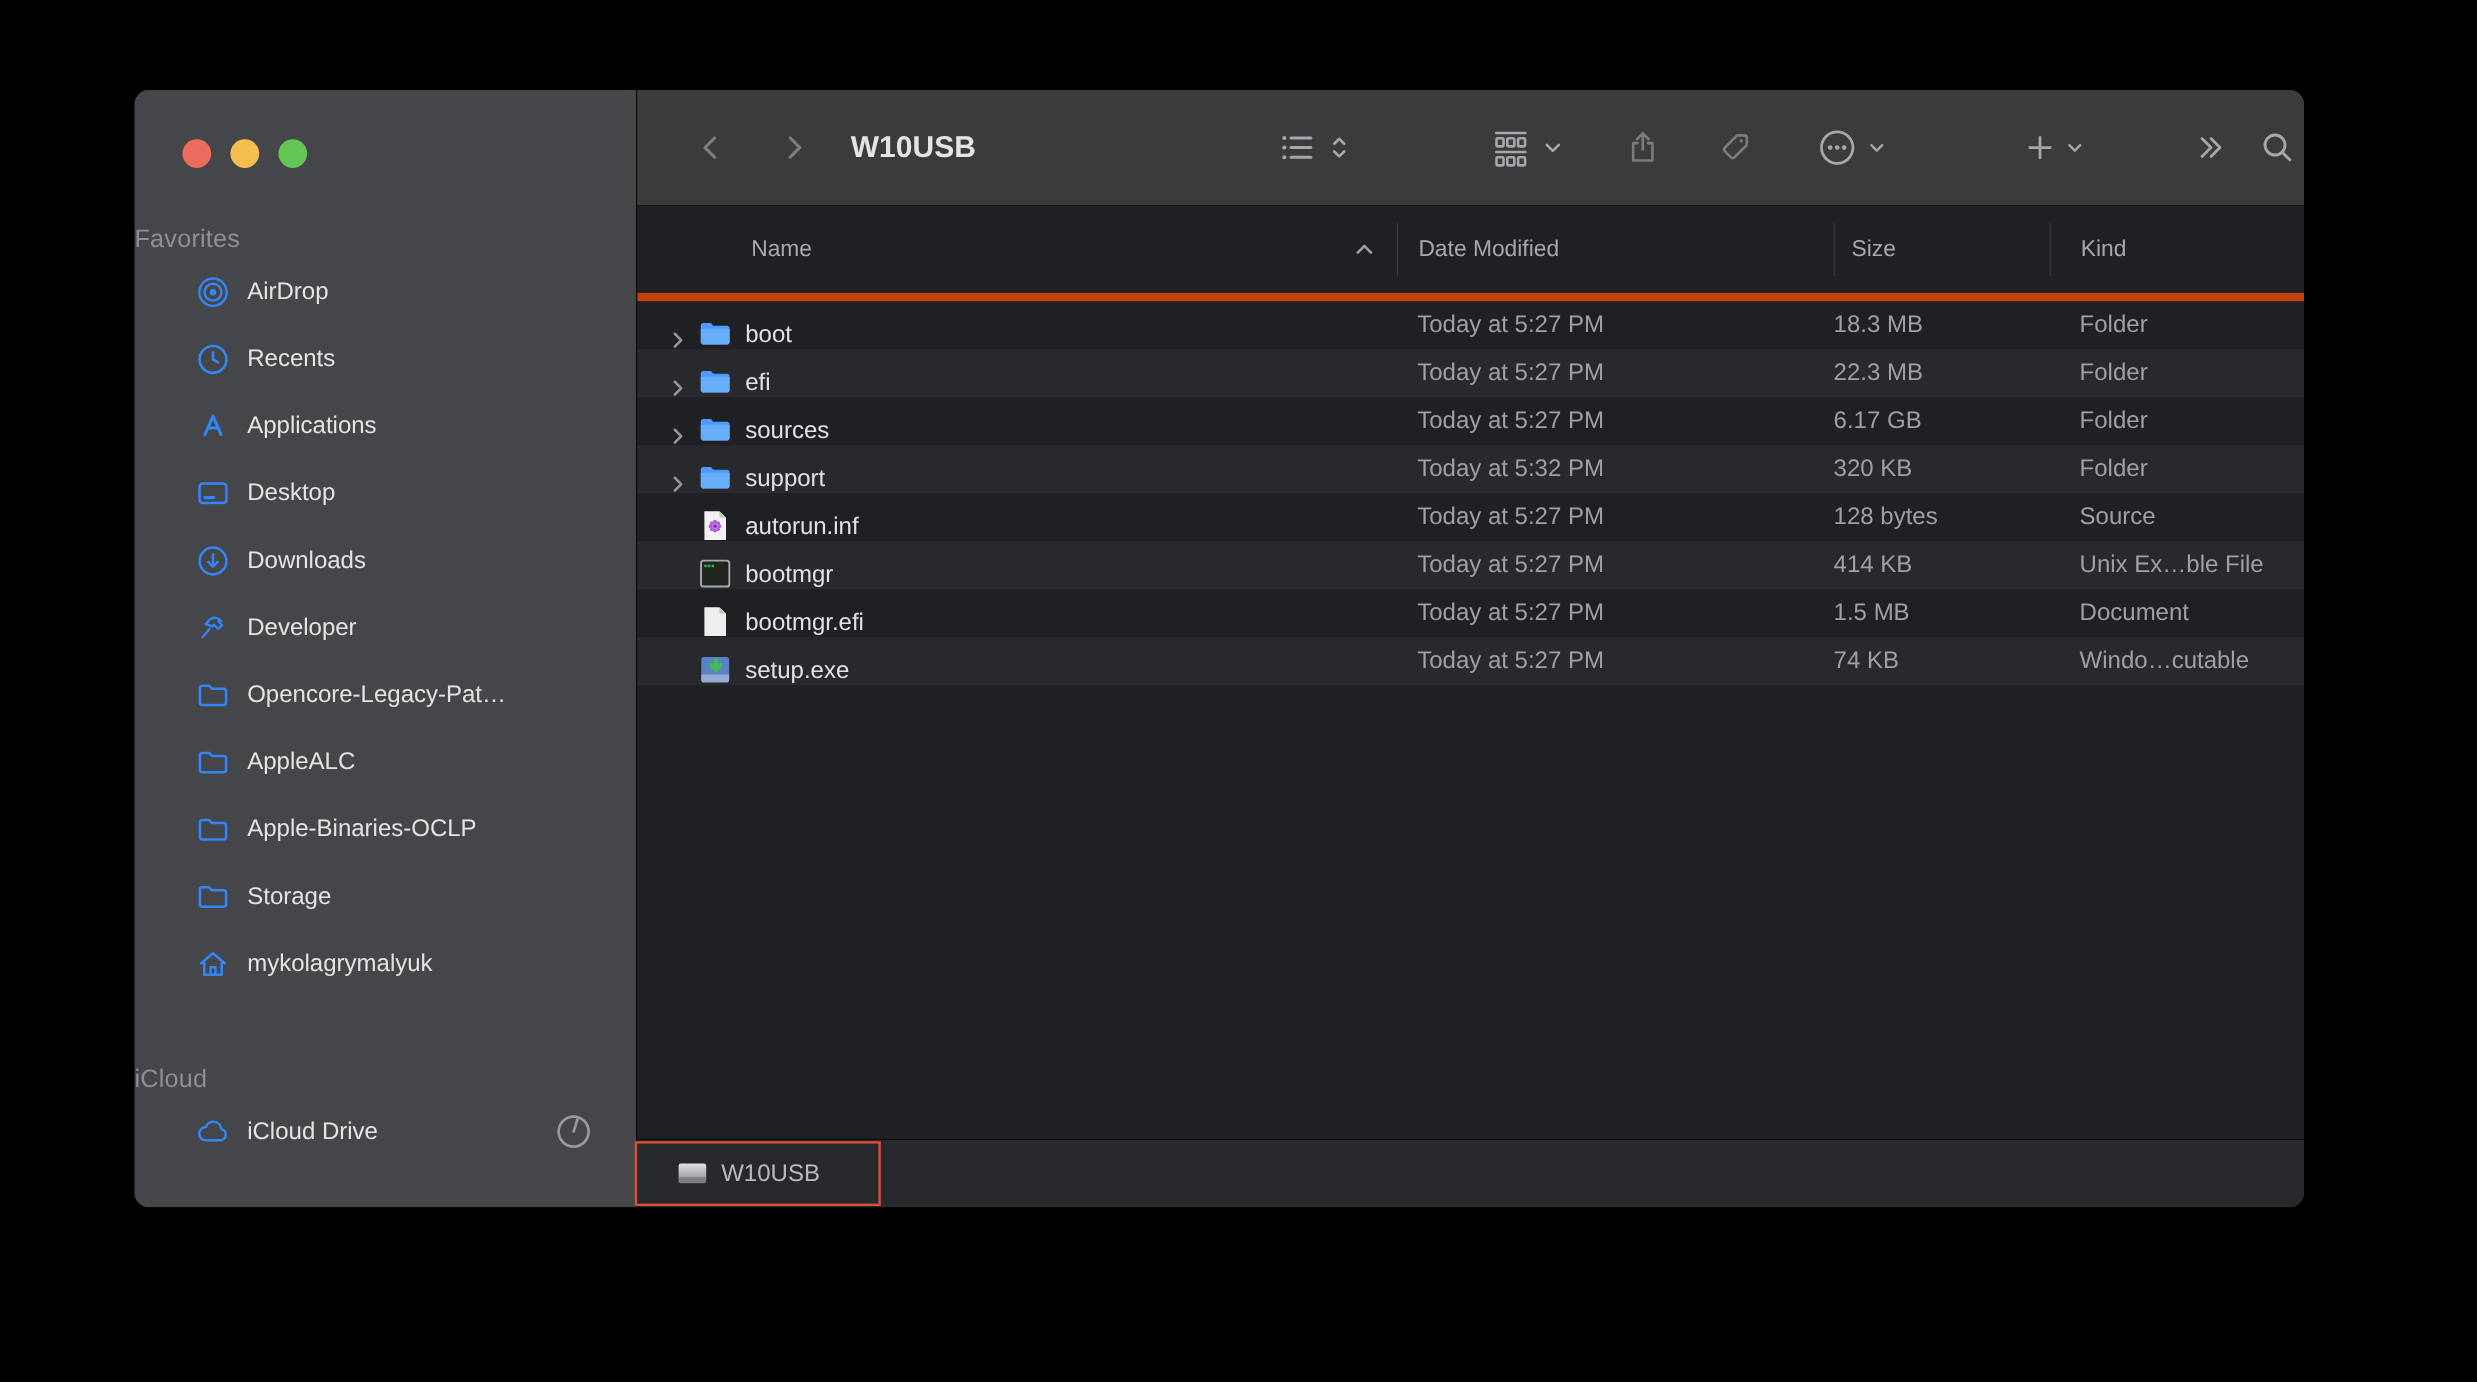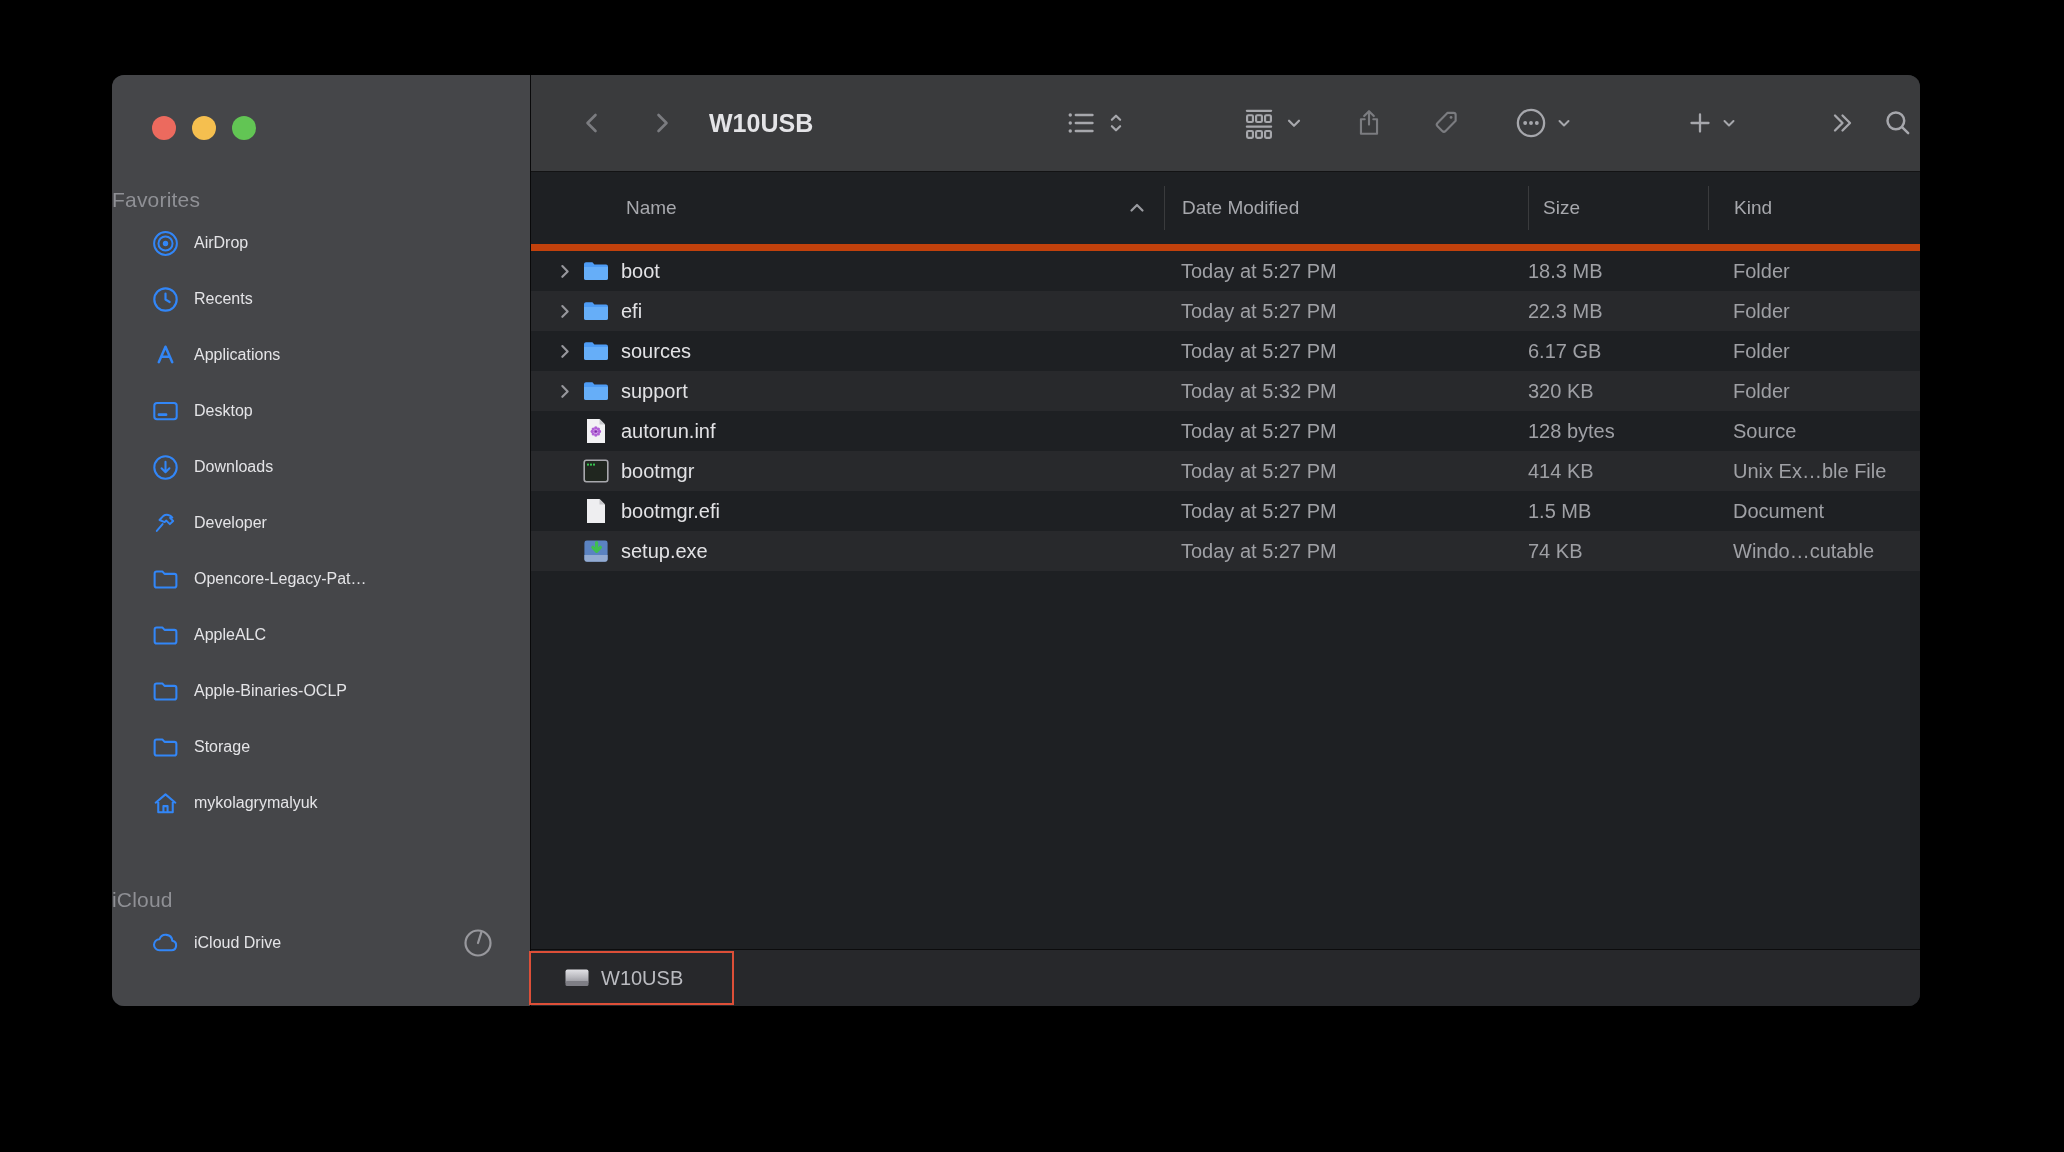--- a/index.html
+++ b/index.html
@@ -13,21 +13,21 @@
     border-radius:12px;overflow:hidden;background:#1e2023;display:flex;
     box-shadow:0 30px 80px rgba(0,0,0,.6);position:absolute;
   }
   
   .sidebar{width:418px;flex:none;background:#454649;border-right:1px solid #09090a;position:relative}
   .traffic{position:absolute;top:41px;left:40px;display:flex;gap:16px}
   .dot{width:24px;height:24px;border-radius:50%}
   .sections{margin-top:110px}
   .s-label{height:30px;line-height:30px;font-size:21px;font-weight:400;color:#8f9095;letter-spacing:.2px}
   .s-label.gap{margin-top:54px}
-  .s-item{height:56px;display:flex;align-items:center;padding-left:39px;color:#e4e4e7;font-size:16px;position:relative;white-space:nowrap}
+  .s-item{height:56px;display:flex;align-items:center;padding-left:51px;color:#e4e4e7;font-size:20px;position:relative;white-space:nowrap}
   .sicon{width:29px;height:29px;margin-right:14px;flex:none;color:var(--accent,#3286f7)}
   .sicon svg{width:100%;height:100%;display:block}
   .status-ic{position:absolute;right:36px;top:50%;transform:translateY(-50%);width:32px;height:32px;color:#98989d}
   .status-ic svg{width:100%;height:100%;display:block}
   
   .main{flex:1;display:flex;flex-direction:column;min-width:0;background:#1e2023}
   .toolbar{height:96px;flex:none;background:#3a3b3d;border-bottom:1px solid #131314;position:relative;color:#a6a7ac}
   .tbtn{position:absolute;top:0;height:96px;display:flex;align-items:center;gap:7px;color:#a6a7ac;cursor:default}
   .tbtn svg{display:block}
   .tbtn.dim{color:#7b7c80}
@@ -39,21 +39,21 @@
   .h-name{padding-left:95px}
   .h-date{border-left:1px solid #3a3b3d;padding-left:17px}
   .h-size{border-left:1px solid #3a3b3d;padding-left:14px}
   .h-kind{border-left:1px solid #3a3b3d;padding-left:25px}
   .sort{position:absolute;right:16px;top:50%;transform:translateY(-50%);width:22px;height:22px;color:#9a9ba0}
   .sort svg{width:100%;height:100%;display:block}
   
   .rows{flex:none}
   .frow{height:40px;display:grid;grid-template-columns:633px 364px 180px 1fr;align-items:center;font-size:20px;color:#9fa0a5}
   .frow.alt{background:#28292c}
-  .c-name{display:flex;align-items:center;height:100%;color:#e2e2e5;white-space:nowrap}
+  .c-name{display:flex;align-items:flex-end;height:100%;color:#e2e2e5;white-space:nowrap}
   .disc{width:16px;height:16px;margin-left:26px;flex:none;color:#97979c}
   .disc svg{width:100%;height:100%;display:block}
   .ficon{width:30px;height:26px;margin-left:8px;flex:none;display:flex;align-items:center;justify-content:center}
   .ficon svg{width:26px;height:26px;display:block}
   .fname{margin-left:10px}
   .c-date{padding-left:17px;white-space:nowrap}
   .c-size{text-align:left;padding-right:6px;white-space:nowrap}
   .c-kind{padding-left:25px;white-space:nowrap}
   .filler{flex:1}
   

